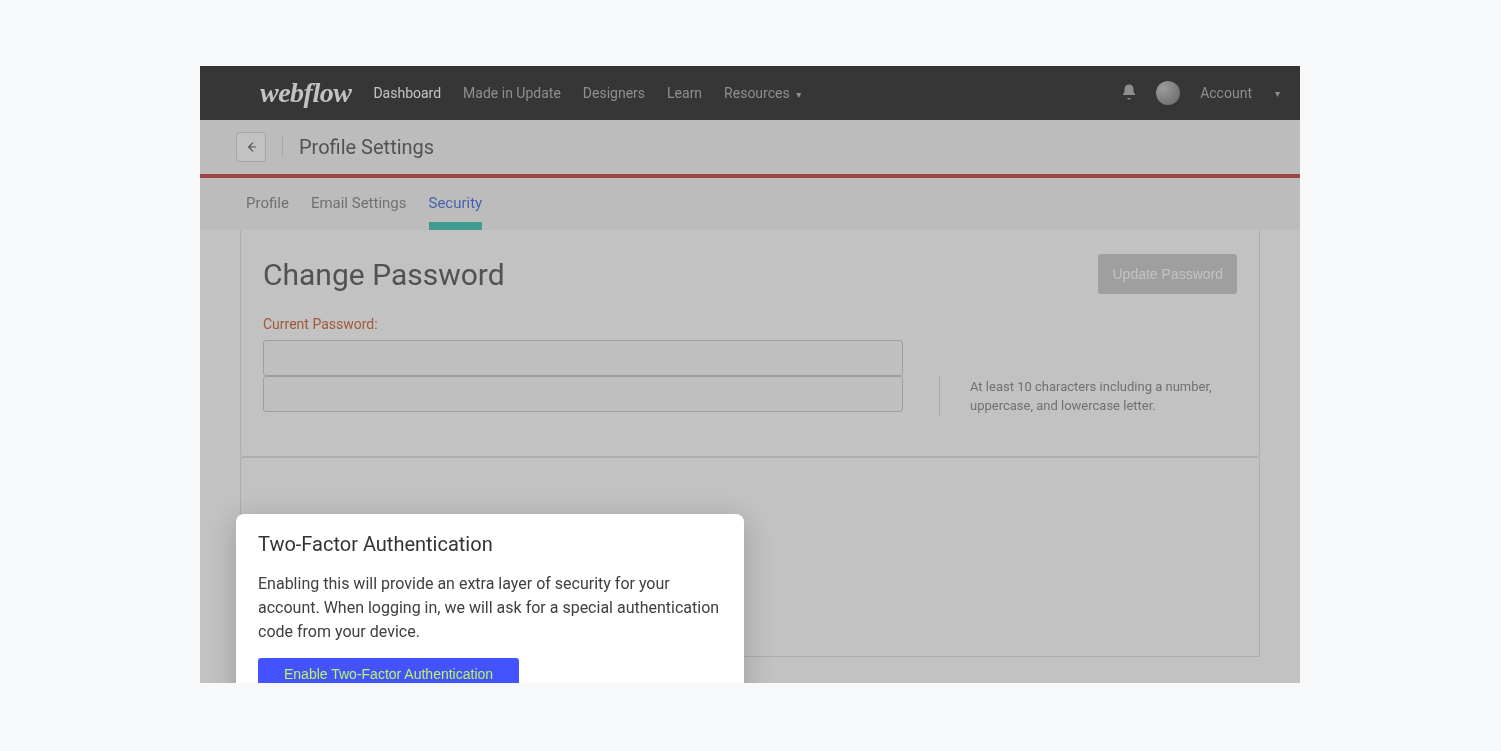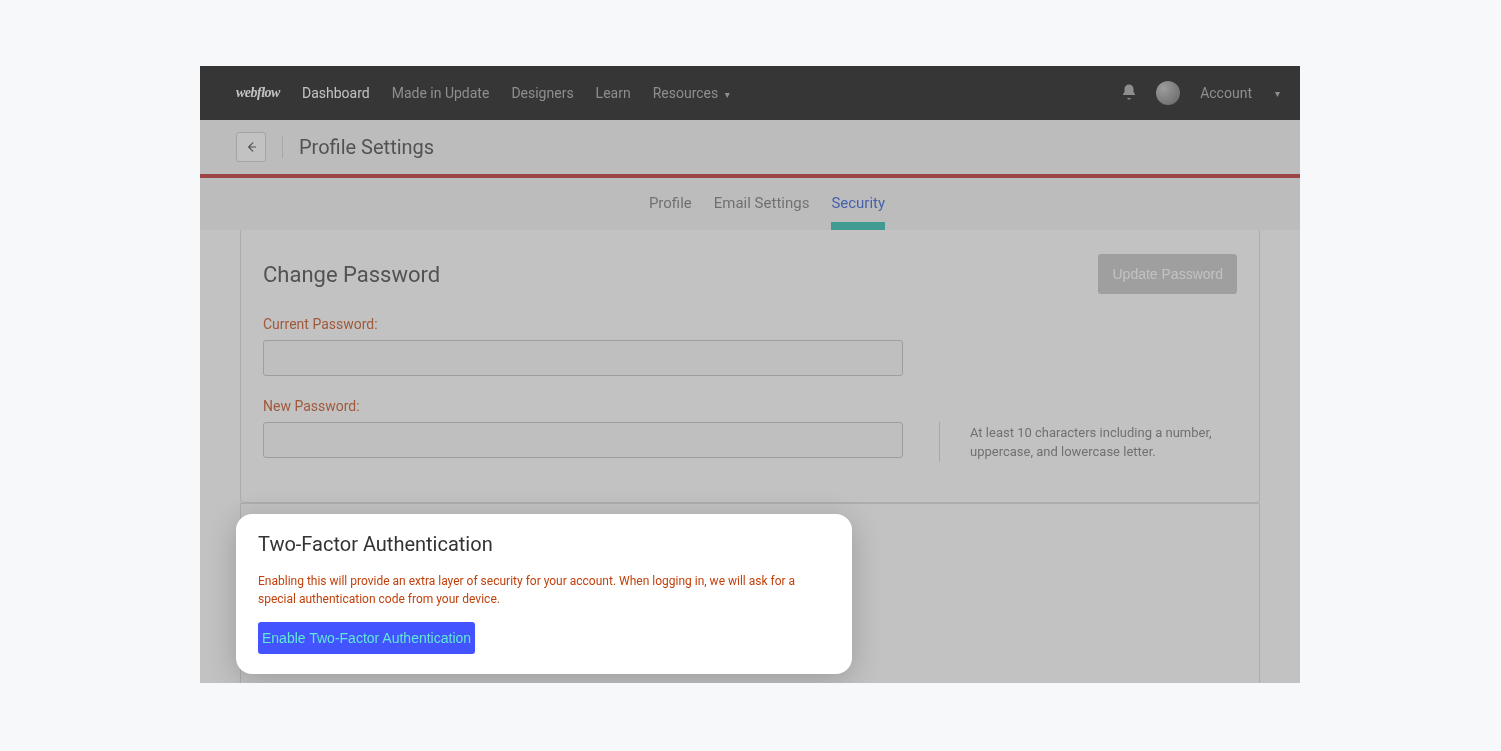--- a/index.html
+++ b/index.html
@@ -35,24 +35,25 @@
       padding: 0 20px 0 36px;
       color: #a0a0a0;
       font-size: 14px;
       position: relative;
       z-index: 1;
     }
     .logo {
       font-family: Georgia, "Times New Roman", serif;
       font-style: italic;
       font-weight: 600;
-      font-size: 14px;
+      font-size: 28px;
       color: #fff;
       letter-spacing: -0.5px;
       margin-right: 22px;
+      margin-left: 24px;
     }
     .nav-link { margin-right: 22px; cursor: pointer; }
     .nav-link.active { color: #fff; }
     .nav-caret { font-size: 10px; margin-left: 3px; }
     .topbar-right { margin-left: auto; display: flex; align-items: center; gap: 18px; }
     .bell-icon svg { width: 18px; height: 18px; fill: #a0a0a0; }
     .avatar {
       width: 24px; height: 24px; border-radius: 50%;
       background: radial-gradient(circle at 30% 30%, #bbb, #555);
     }
@@ -84,21 +85,20 @@
     
     .tab-row {
       display: flex;
       gap: 22px;
       padding: 16px 12px 0 46px;
       font-size: 15px;
       color: #6b6b6b;
       position: relative;
       z-index: 1;
       background: #f5f5f5;
-      justify-content: center;
     }
     .tab { cursor: pointer; padding-bottom: 10px; }
     .tab.active {
       color: #1d4ed8;
       border-bottom: 8px solid #14b8a6;
     }
     
     .panel {
       margin: 0 40px;
       background: #fff;
@@ -107,21 +107,21 @@
       border-radius: 0 0 4px 4px;
       padding: 24px 22px 40px 22px;
       position: relative;
       z-index: 1;
     }
     .panel-header {
       display: flex;
       justify-content: space-between;
       align-items: center;
     }
-    .panel-title { font-size: 22px; font-weight: 400; color: #333; }
+    .panel-title { font-size: 30px; font-weight: 400; color: #333; }
     .btn-gray {
       background: #bfbfbf;
       color: #fff;
       border: none;
       height: 40px;
       padding: 0 14px;
       font-size: 14px;
       border-radius: 3px;
       cursor: pointer;
     }
@@ -154,35 +154,35 @@
       height: 200px;
       background: #fff;
       border: 1px solid #d9d9d9;
       border-top: 1px solid #d9d9d9;
     }
     
     .popover {
       position: absolute;
       left: 36px;
       top: 448px;
-      width: 616px;
-      background: #fff;
-      border-radius: 16px;
+      width: 508px;
+      background: #fff;
+      border-radius: 8px;
       box-shadow: 0 6px 30px rgba(0,0,0,0.20);
       padding: 18px 22px 20px 22px;
       z-index: 10;
     }
     .popover h2 { font-size: 20px; font-weight: 400; color: #333; margin-bottom: 16px; }
-    .popover p { font-size: 12px; color: #c2410c; line-height: 1.5; margin-bottom: 14px; }
+    .popover p { font-size: 16px; color: #404040; line-height: 1.5; margin-bottom: 14px; }
     .btn-primary {
       background: #4353ff;
-      color: #5eead4;
+      color: #bef264;
       border: none;
       height: 32px;
-      padding: 0 4px;
+      padding: 0 26px;
       font-size: 14px;
       border-radius: 3px;
       cursor: pointer;
       text-align: center;
     }
   </style>
 </head>
 <body>
 
 <div class="frame">
@@ -229,21 +229,20 @@
 
   <div class="panel">
     <div class="panel-header">
       <span class="panel-title">Change Password</span>
       <button class="btn-gray">Update Password</button>
     </div>
 
     <label class="field-label">Current Password:</label>
     <input type="password" class="text-input" style="">
 
-    <label class="field-label">New Password:</label>
     <div class="field-row">
       <input type="password" class="text-input" style="">
       <div class="hint-divider"></div>
       <div class="hint-text">At least 10 characters including a number, uppercase, and lowercase letter.</div>
     </div>
   </div>
 
   <div class="spacer-under-panel"></div>
 
   <div class="dim-overlay"></div>

